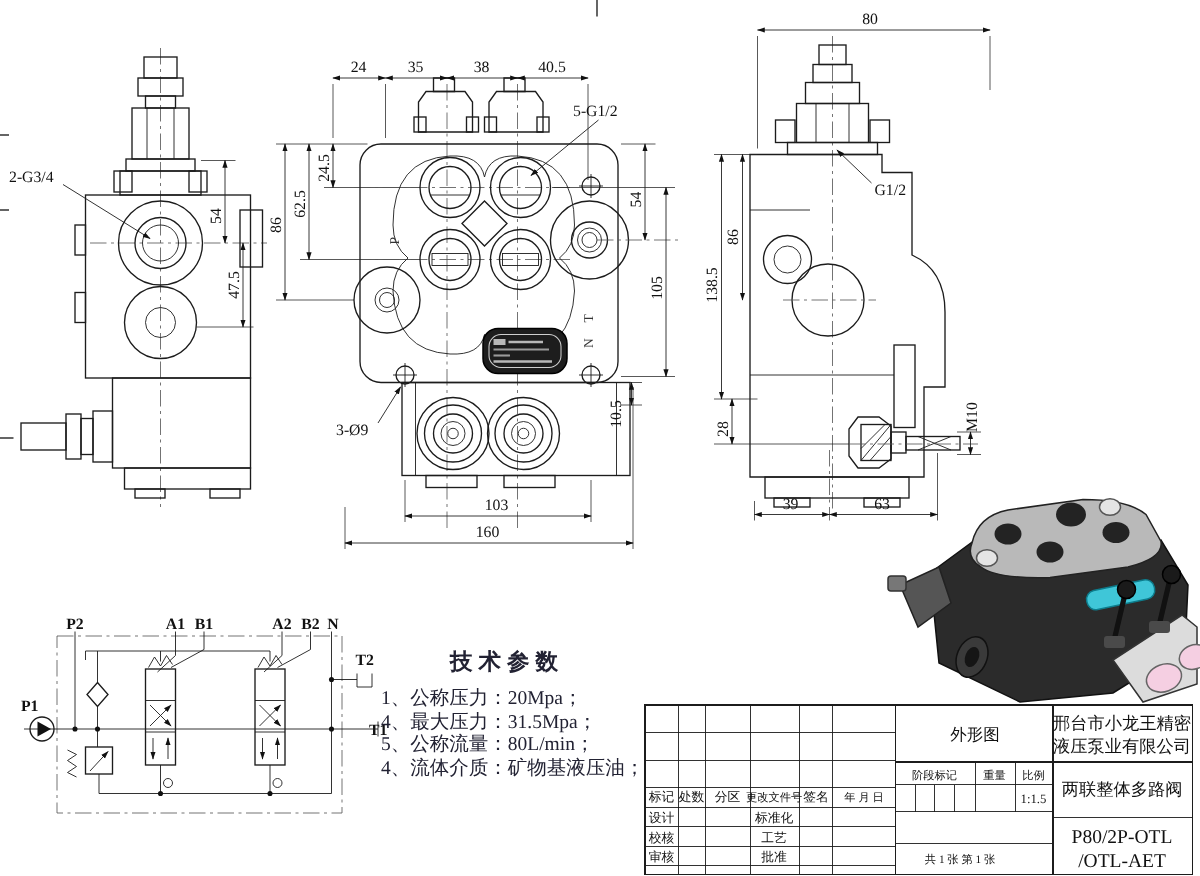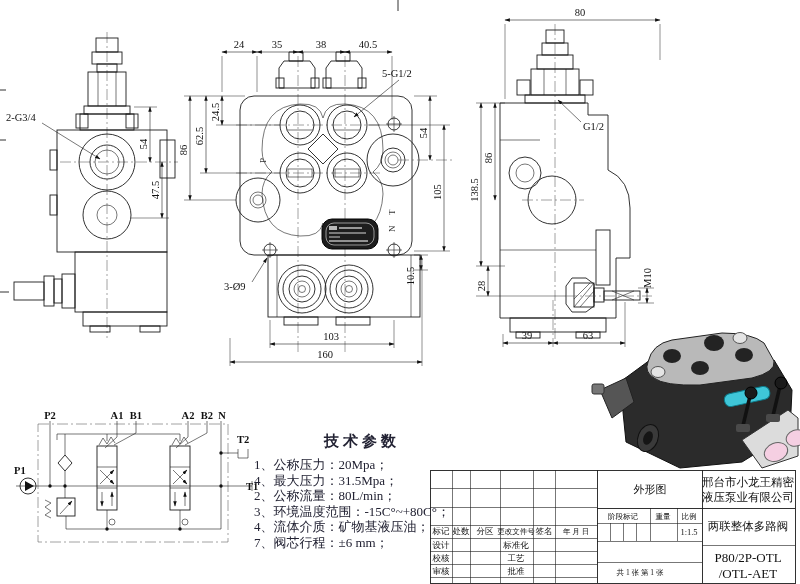--- a/index.html
+++ b/index.html
@@ -14,21 +14,21 @@
   text{font-family:"Liberation Serif",serif;fill:#111;}
   .dt{font-size:10.5px;}
   .mk{font-size:9px;fill:#333;}
   .sch{font-size:10.5px;font-weight:bold;}
   .tb7{font-size:7.5px;}
   .tb8{font-size:8.5px;}
   .tb11{font-size:11px;}
   .tb12{font-size:11.5px;}
   .tb13{font-size:13px;}
   .tech{position:absolute;left:254px;top:432px;width:190px;color:#223;}
-  .tech-title{font-size:15px;font-weight:bold;letter-spacing:4px;margin:0 0 6px 70px;}
+  .tech-title{font-size:15px;font-weight:bold;letter-spacing:4px;margin:0 0 6px 46px;}
   .tech-item{font-size:13px;line-height:15.6px;white-space:nowrap;}
 </style>
 </head>
 <body>
 
 <div class="page">
 
 <svg width="800" height="584" viewBox="0 0 800 584">
   <defs>
     <marker id="arr" viewBox="0 0 10 10" refX="9" refY="5" markerWidth="9" markerHeight="9" orient="auto-start-reverse">
@@ -437,19 +437,17 @@
     <text class="tb13" x="748" y="562" text-anchor="middle">P80/2P-OTL</text>
     <text class="tb13" x="748" y="578" text-anchor="middle">/OTL-AET</text>
     <text class="tb7" x="640" y="575" text-anchor="middle">共 1 张  第 1 张</text>
   </g>
 </svg>
 
 <div class="tech">
   <div class="tech-title">技术参数</div>
   <div class="tech-item">1、公称压力：20Mpa；</div>
   <div class="tech-item">4、最大压力：31.5Mpa；</div>
-  <div class="tech-item">2、公称流量：80L/min；</div>
-  <div class="tech-item">3、环境温度范围：-15C°~+80C°；</div>
+  <div class="tech-item">5、公称流量：80L/min；</div>
   <div class="tech-item">4、流体介质：矿物基液压油；</div>
-  <div class="tech-item">7、阀芯行程：±6 mm；</div>
 </div>
 
 </div>
 
 </body></html>

